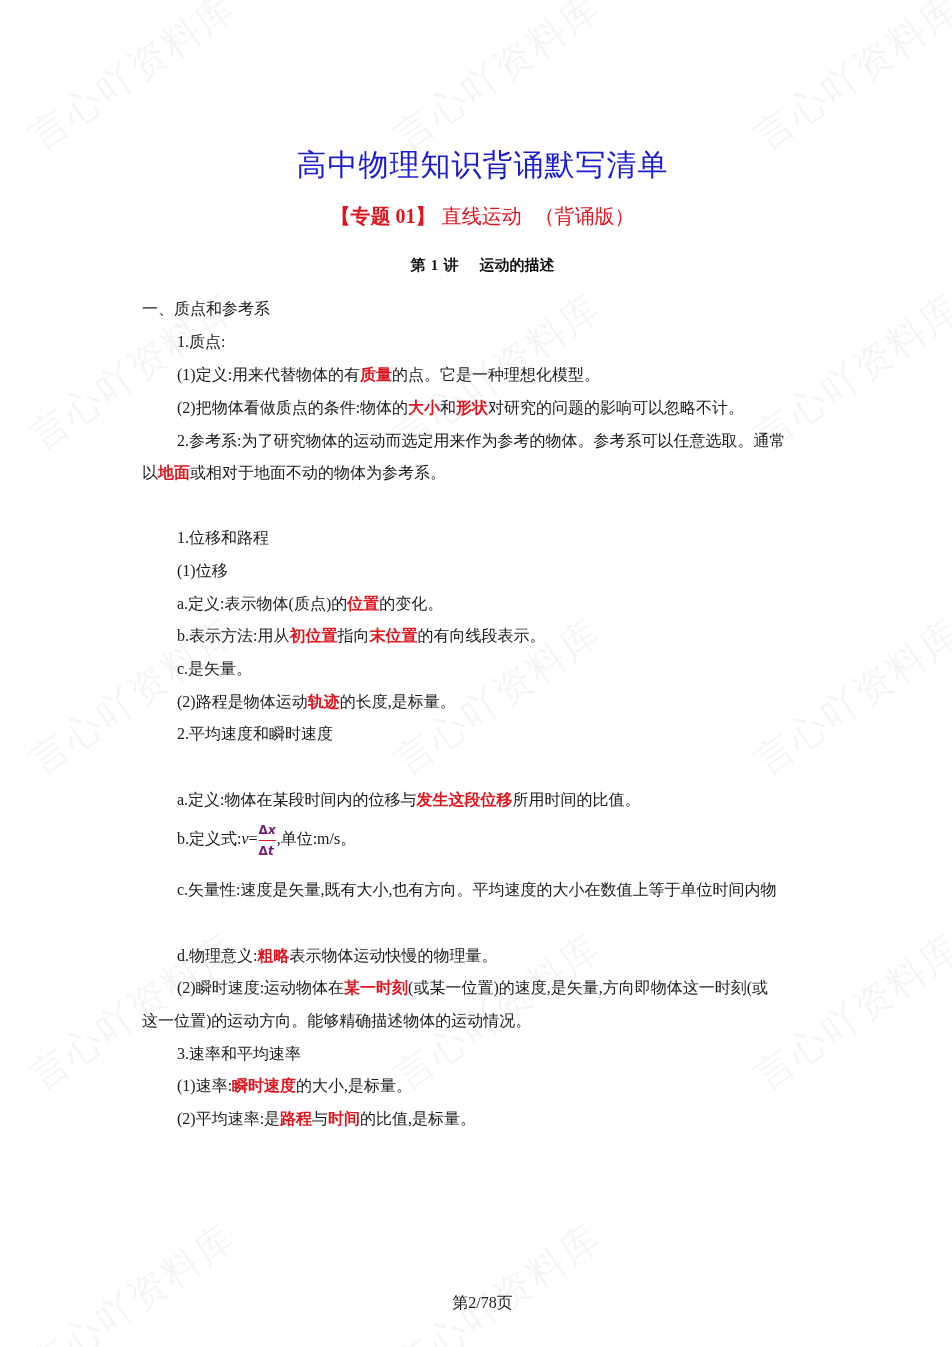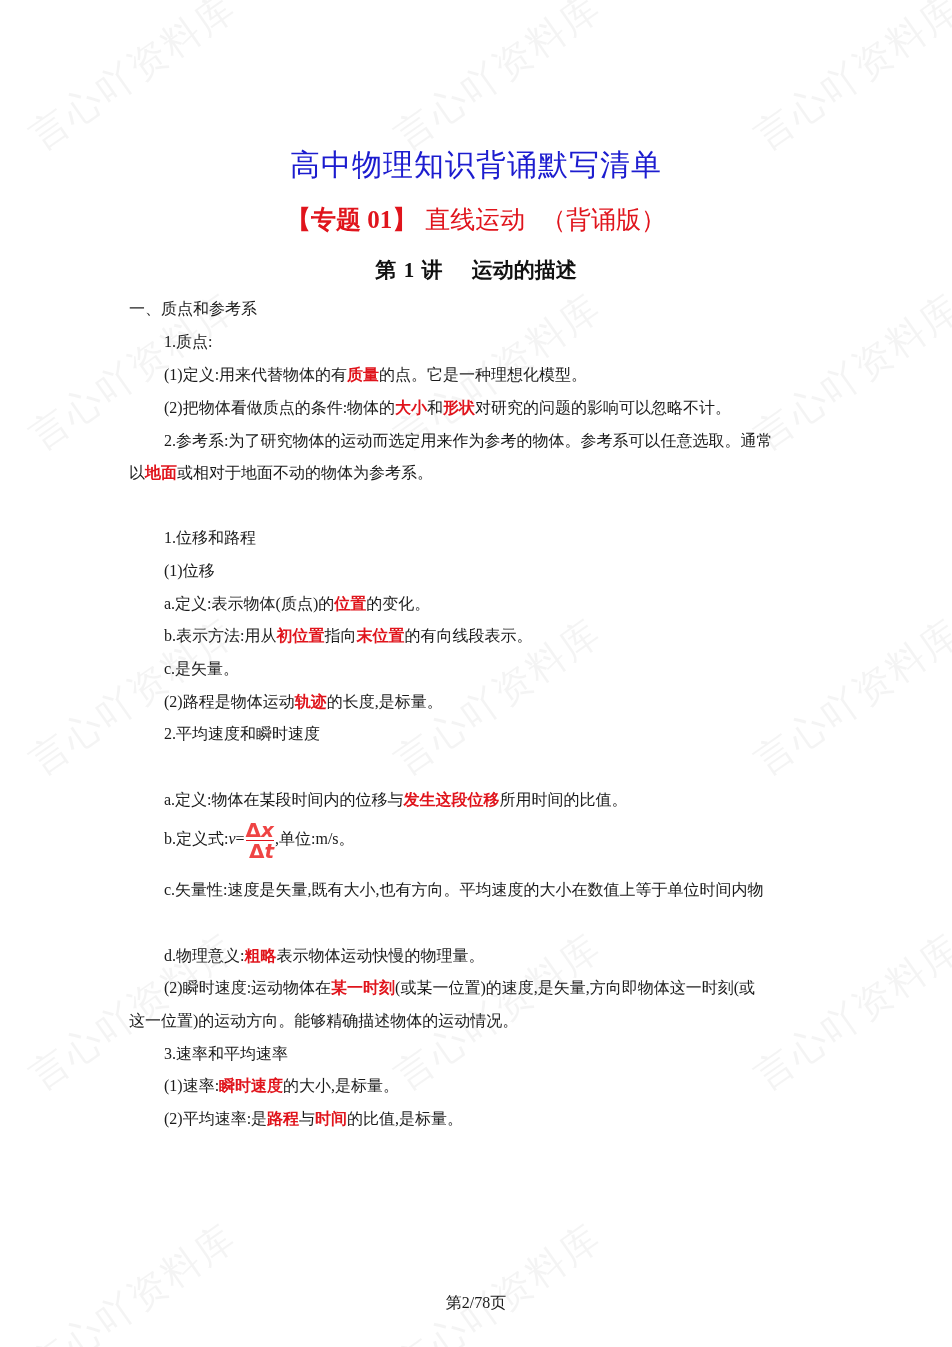--- a/index.html
+++ b/index.html
@@ -7,44 +7,44 @@
     width: 952px; height: 1347px; position: relative; overflow: hidden;
     font-family: "Liberation Serif", "DejaVu Serif", serif;
     color: #1a1a1a;
   }
   .watermarks { position: absolute; inset: 0; pointer-events: none; z-index: 0; }
   .wm {
     position: absolute; font-family: "DejaVu Sans", sans-serif; font-size: 38px;
     color: rgba(0,0,0,0.045); transform: rotate(-35deg); transform-origin: left top;
     white-space: nowrap; letter-spacing: 2px;
   }
-  .page { position: absolute; inset: 0; z-index: 1; }
+  .page { position: absolute; inset: 0; z-index: 1; margin-left: 13px; }
   .title {
     position: absolute; left: 0; right: 0; top: 145px; text-align: center;
     font-family: "DejaVu Sans", sans-serif; font-size: 30px; color: #1c1ccf; letter-spacing: 1px;
   }
   .subtitle {
     position: absolute; left: 0; right: 0; top: 203px; text-align: center;
-    font-size: 25px; color: #e0141c; font-family: "DejaVu Sans", sans-serif;
+    font-size: 20px; color: #e0141c; font-family: "DejaVu Sans", sans-serif;
   }
   .subtitle .bracket { font-family: "Liberation Serif", serif; font-weight: bold; }
   .lecture {
     position: absolute; left: 0; right: 0; top: 256px; text-align: center;
-    font-size: 21px; font-weight: bold; color: #111; font-family: "DejaVu Sans", sans-serif;
+    font-size: 15px; font-weight: bold; color: #111; font-family: "DejaVu Sans", sans-serif;
   }
   .lecture .num { font-family: "Liberation Serif", serif; }
   .line {
     position: absolute; left: 129px; width: 665px; font-size: 16px; line-height: 20px;
     white-space: nowrap;
   }
   .line.i1 { left: 164px; }
   .hl { color: #e0141c; font-weight: bold; }
   .frac {
-    display: inline-block; vertical-align: middle; text-align: right; color: #ef4444;
-    font-weight: bold; font-family: "DejaVu Sans", sans-serif; font-size: 20px; margin: 0 1px;
+    display: inline-block; vertical-align: middle; text-align: left; color: #701a75;
+    font-weight: bold; font-family: "DejaVu Sans", sans-serif; font-size: 12px; margin: 0 1px;
   }
   .frac .num, .frac .den { display: block; line-height: 20px; }
   .frac .num { border-bottom: 1.5px solid #e0141c; }
   .frac i { font-style: italic; }
   .footer {
     position: absolute; left: 0; right: 0; top: 1293px; text-align: center; font-size: 16px;
   }
 </style>
 </head>
 <body>

